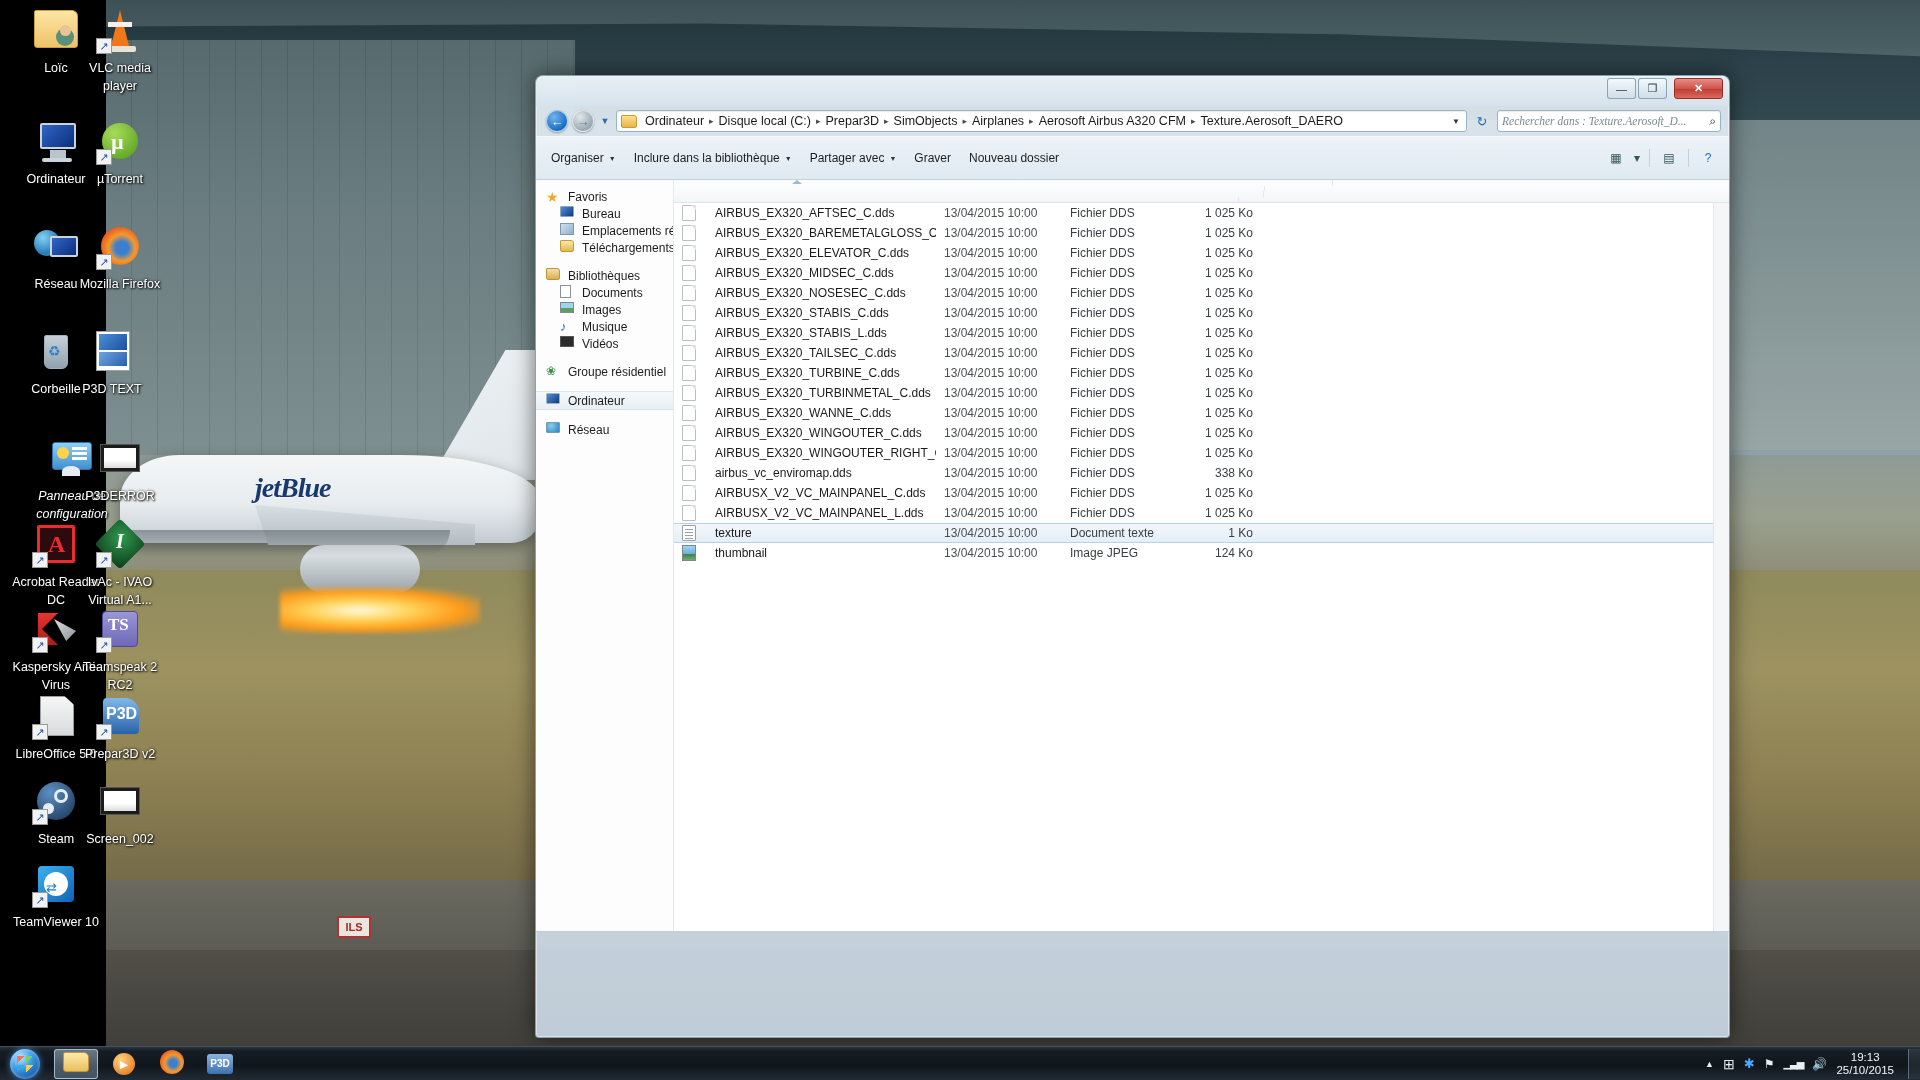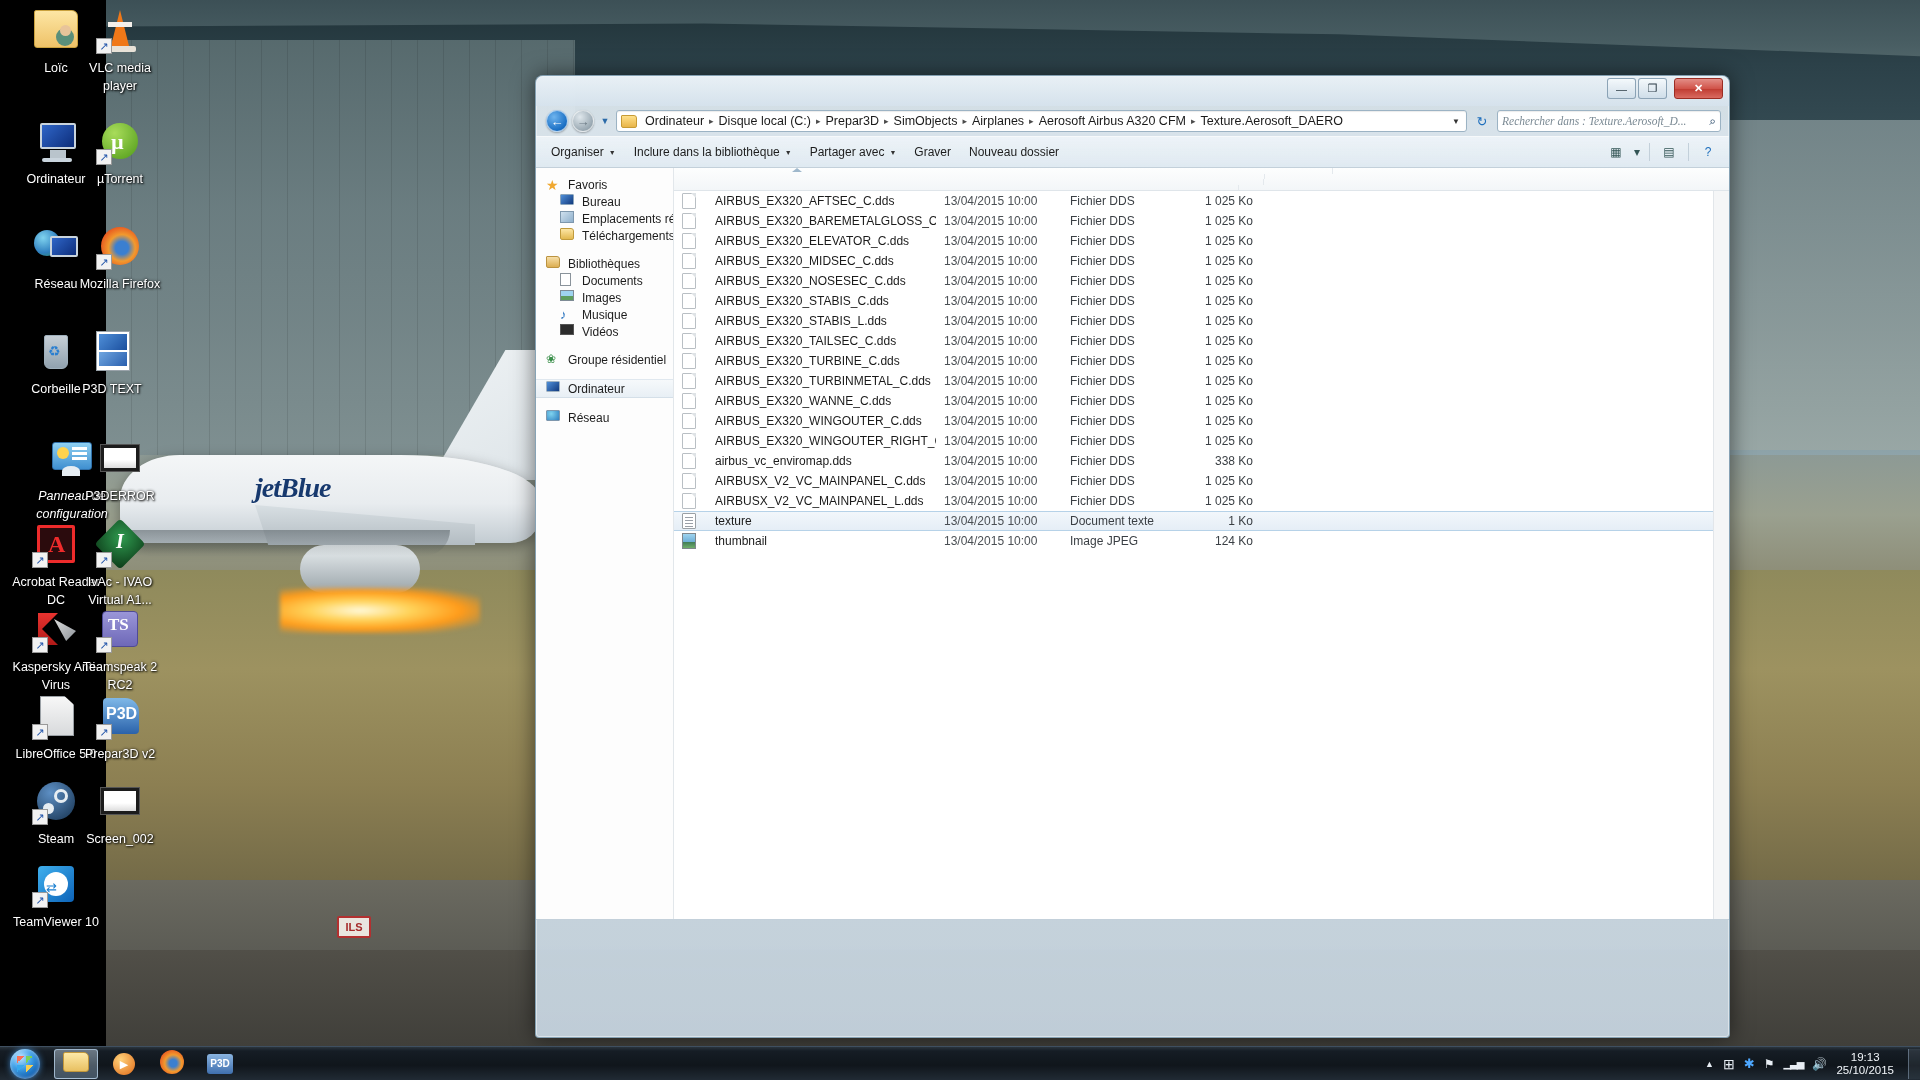--- a/index.html
+++ b/index.html
@@ -192,21 +192,21 @@
     border-radius: 3px; display: flex; align-items: center; padding: 0 4px;
     box-shadow: inset 0 1px 1px rgba(0,0,0,.08); flex: none;
   }
   #search-input-txt {
     flex: 1; font-style: italic; font-size: 11.5px; color: #7b8a94;
     overflow: hidden; white-space: nowrap; font-family: Liberation Serif, serif;
   }
   #search-icon { font-size: 12px; color: #2a4a6a; }
 
   #toolbar {
-    height: 32px; display: flex; align-items: center; padding: 0 6px;
+    height: 44px; display: flex; align-items: center; padding: 0 6px;
     background: linear-gradient(180deg, rgba(242,247,251,.8), rgba(226,236,244,.75));
     border-top: 1px solid rgba(255,255,255,.7);
     border-bottom: 1px solid #c3d0da;
   }
   .tb-item {
     font-size: 12px; color: #1d1d1d; padding: 4px 9px; white-space: nowrap;
     display: flex; align-items: center; gap: 5px; border-radius: 3px;
   }
   .tb-caret { font-size: 7px; color: #333; }
   .tb-right { margin-left: auto; display: flex; align-items: center; gap: 2px; padding-right: 2px;}

